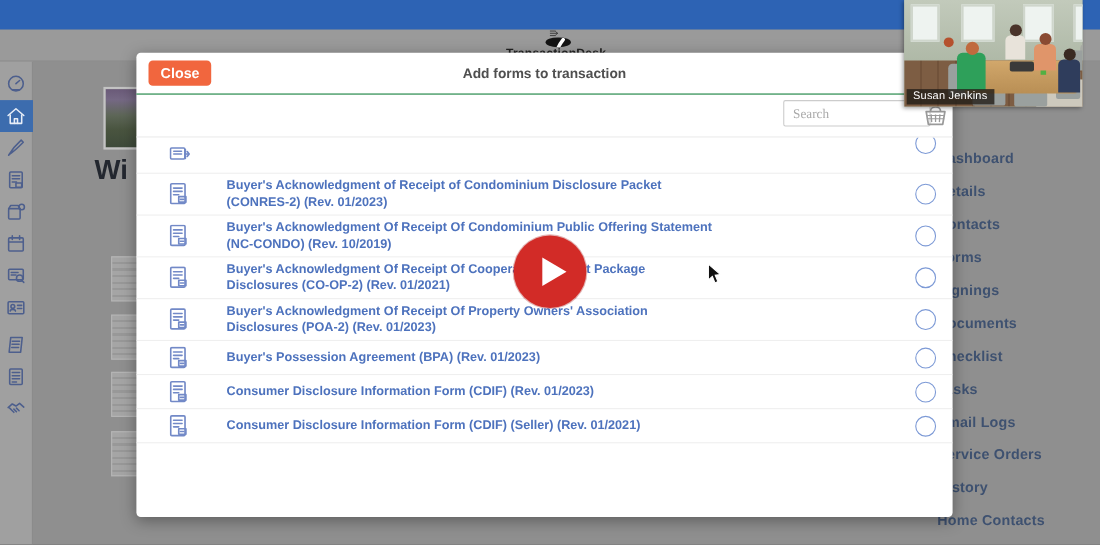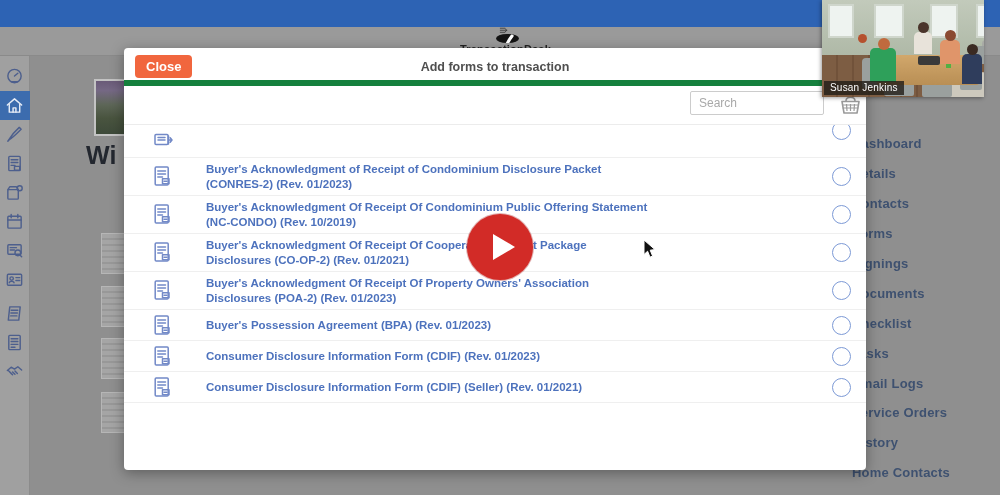--- a/index.html
+++ b/index.html
@@ -29,28 +29,28 @@
   .thumb{position:absolute;left:101px;width:26px;height:41px;background:#a5a5a5;border:1px solid #b6b6b6;z-index:1;
          background-image:repeating-linear-gradient(180deg,#a5a5a5 0 4px,#989898 4px 6px);}
 
   
   #rightsidebar{position:absolute;left:852px;top:129px;width:148px;z-index:2;}
   .rs-item{height:29.9px;display:flex;align-items:center;font-size:13px;color:#3e5170;font-weight:bold;letter-spacing:.2px;}
 
   
   #modal{position:absolute;left:124px;top:48px;width:742px;height:422px;background:#ffffff;z-index:10;
          border-radius:4px;box-shadow:0 3px 14px rgba(0,0,0,.35);}
-  #modalheader{position:relative;height:38px;border-bottom:6px solid #15803d;}
+  #modalheader{position:relative;height:38px;border-bottom:1px solid #15803d;}
   #closebtn{position:absolute;left:11px;top:7px;background:var(--accent,#f1663e);color:#fff;border:none;
             font-size:13px;font-weight:bold;padding:4px 11px;border-radius:4px;cursor:pointer;}
   #modaltitle{position:absolute;left:0;right:0;top:0;height:38px;display:flex;align-items:center;justify-content:center;
               font-size:12.5px;font-weight:bold;color:#4f4f4f;}
   #toolbar{position:relative;height:39px;border-bottom:1px solid #ececec;}
-  #searchbox{position:absolute;right:42px;top:5px;width:134px;height:24px;border:1px solid #cccccc;border-radius:2px;
-             font-size:12px;color:#404040;padding:0 8px;outline:none;}
+  #searchbox{position:absolute;right:20px;top:5px;width:134px;height:24px;border:1px solid #cccccc;border-radius:2px;
+             font-size:12px;color:#404040;padding:0 8px;outline:none;font-family:Liberation Serif, serif;}
   #searchbox::placeholder{color:#a9a9a9;}
   #basket{position:absolute;right:4px;top:8px;width:23px;height:21px;color:#9a9a9a;}
 
   #formslist{position:relative;height:343px;overflow:hidden;}
   .form-row{display:flex;align-items:center;min-height:31px;border-bottom:1px solid #efefef;padding:4px 15px 4px 30px;position:relative;}
   .form-row.partial{height:33px;overflow:hidden;align-items:flex-start;padding-top:8px;}
   .form-row.partial .radio{margin-top:-12px;}
   .doc-ic{width:17px;flex:0 0 17px;color:#7289c7;}
   .doc-ic svg{display:block;}
   .form-label{flex:1;margin-left:35px;max-width:560px;font-size:11.5px;line-height:14.5px;color:var(--link,#4d72bd);font-weight:bold;cursor:pointer;}

